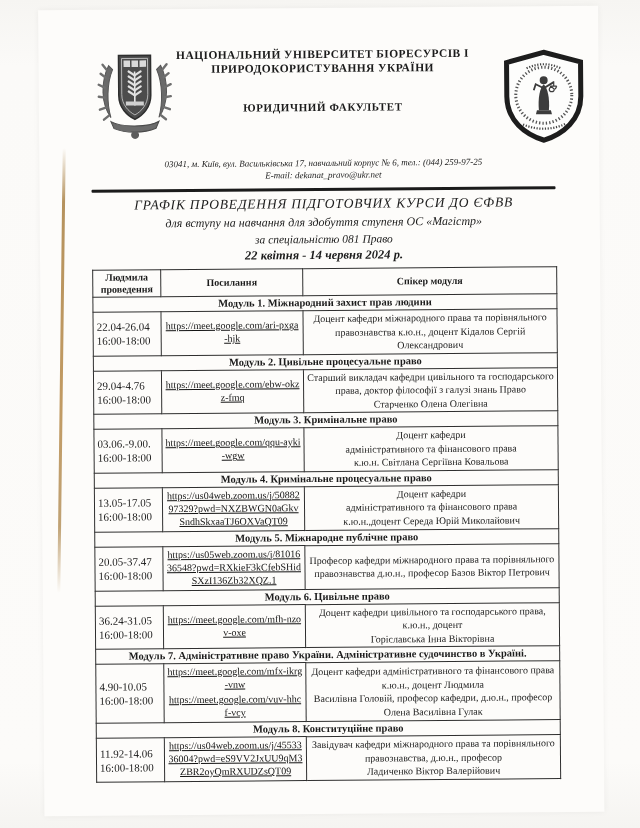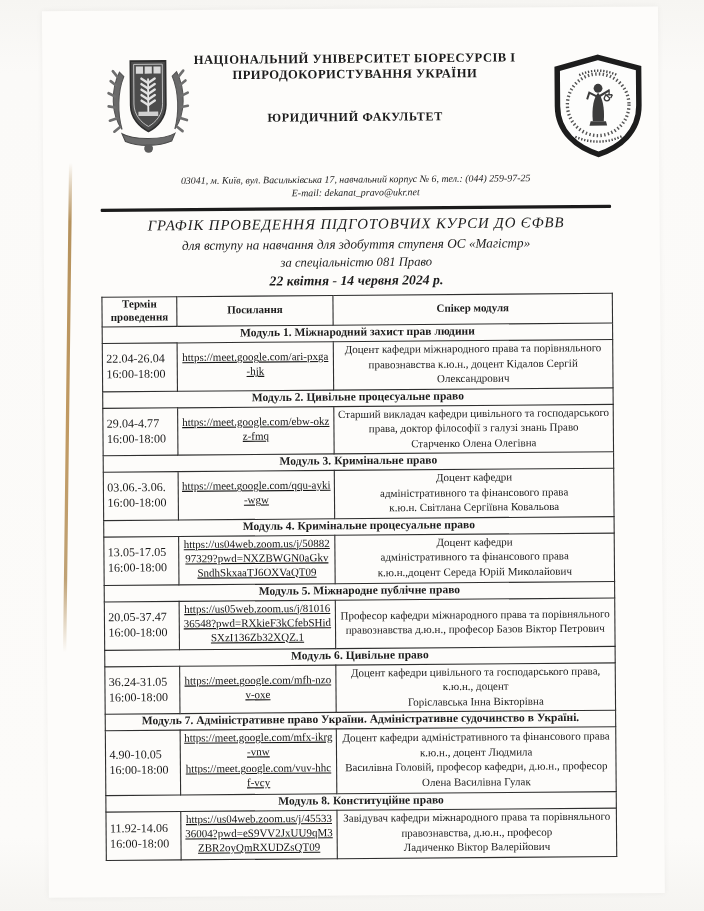--- a/index.html
+++ b/index.html
@@ -133,21 +133,21 @@
     </div>
 
     <table class="sched">
       <colgroup>
           <col class="c1">
           <col class="c2">
           <col class="c3">
         </colgroup>
       <thead>
         <tr>
-          <th class="colhead">Термін проведення</th>
+          <th class="colhead">Людмила проведення</th>
           <th class="colhead">Посилання</th>
           <th class="colhead">Спікер модуля</th>
         </tr>
       </thead>
       <tbody id="modules-body">
   <tr>
     <td colspan="3" class="module-title">Модуль 1. Міжнародний захист прав людини</td>
   </tr>
   <tr>
     <td class="term-cell">
@@ -160,37 +160,37 @@
     <td class="speaker-cell">Доцент кафедри міжнародного права та порівняльного
 правознавства к.ю.н., доцент Кідалов Сергій
 Олександрович</td>
   </tr>
 
   <tr>
     <td colspan="3" class="module-title">Модуль 2. Цивільне процесуальне право</td>
   </tr>
   <tr>
     <td class="term-cell">
-      <div class="term">29.04-4.77</div>
+      <div class="term">29.04-4.76</div>
       <div class="time">16:00-18:00</div>
     </td>
     <td class="link-cell">
               <a class="mlink" href="#">https://meet.google.com/ebw-okzz-fmq</a>
             </td>
     <td class="speaker-cell">Старший викладач кафедри цивільного та господарського
 права, доктор філософії з галузі знань Право
 Старченко Олена Олегівна</td>
   </tr>
 
   <tr>
     <td colspan="3" class="module-title">Модуль 3. Кримінальне право</td>
   </tr>
   <tr>
     <td class="term-cell">
-      <div class="term">03.06.-3.06.</div>
+      <div class="term">03.06.-9.00.</div>
       <div class="time">16:00-18:00</div>
     </td>
     <td class="link-cell">
               <a class="mlink" href="#">https://meet.google.com/qqu-ayki-wgw</a>
             </td>
     <td class="speaker-cell">Доцент кафедри
 адміністративного та фінансового права
 к.ю.н. Світлана Сергіївна Ковальова</td>
   </tr>
 

